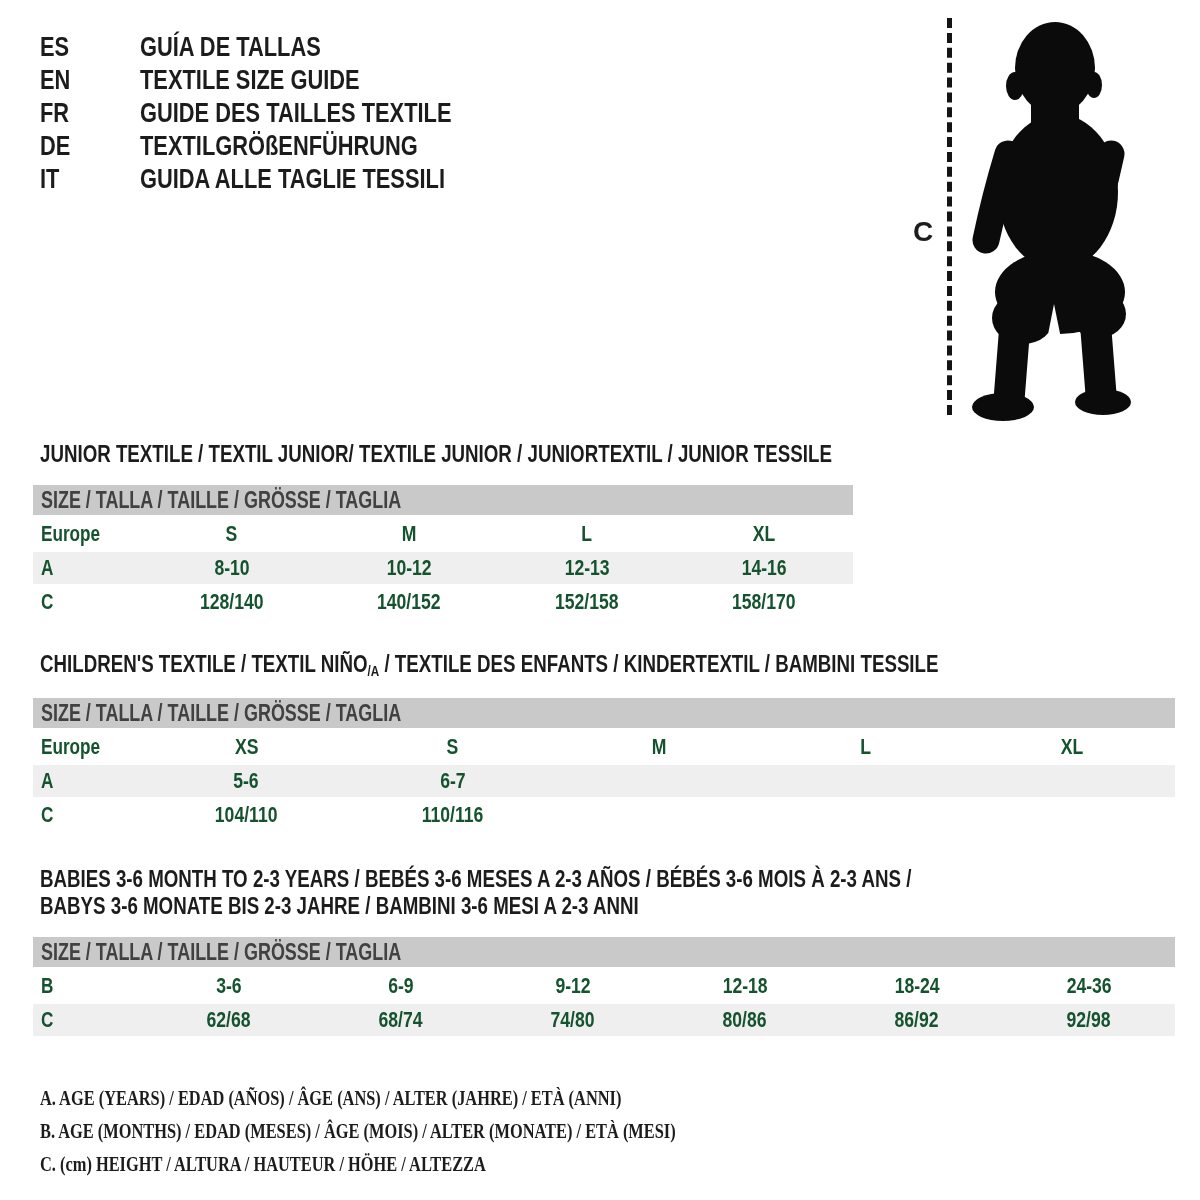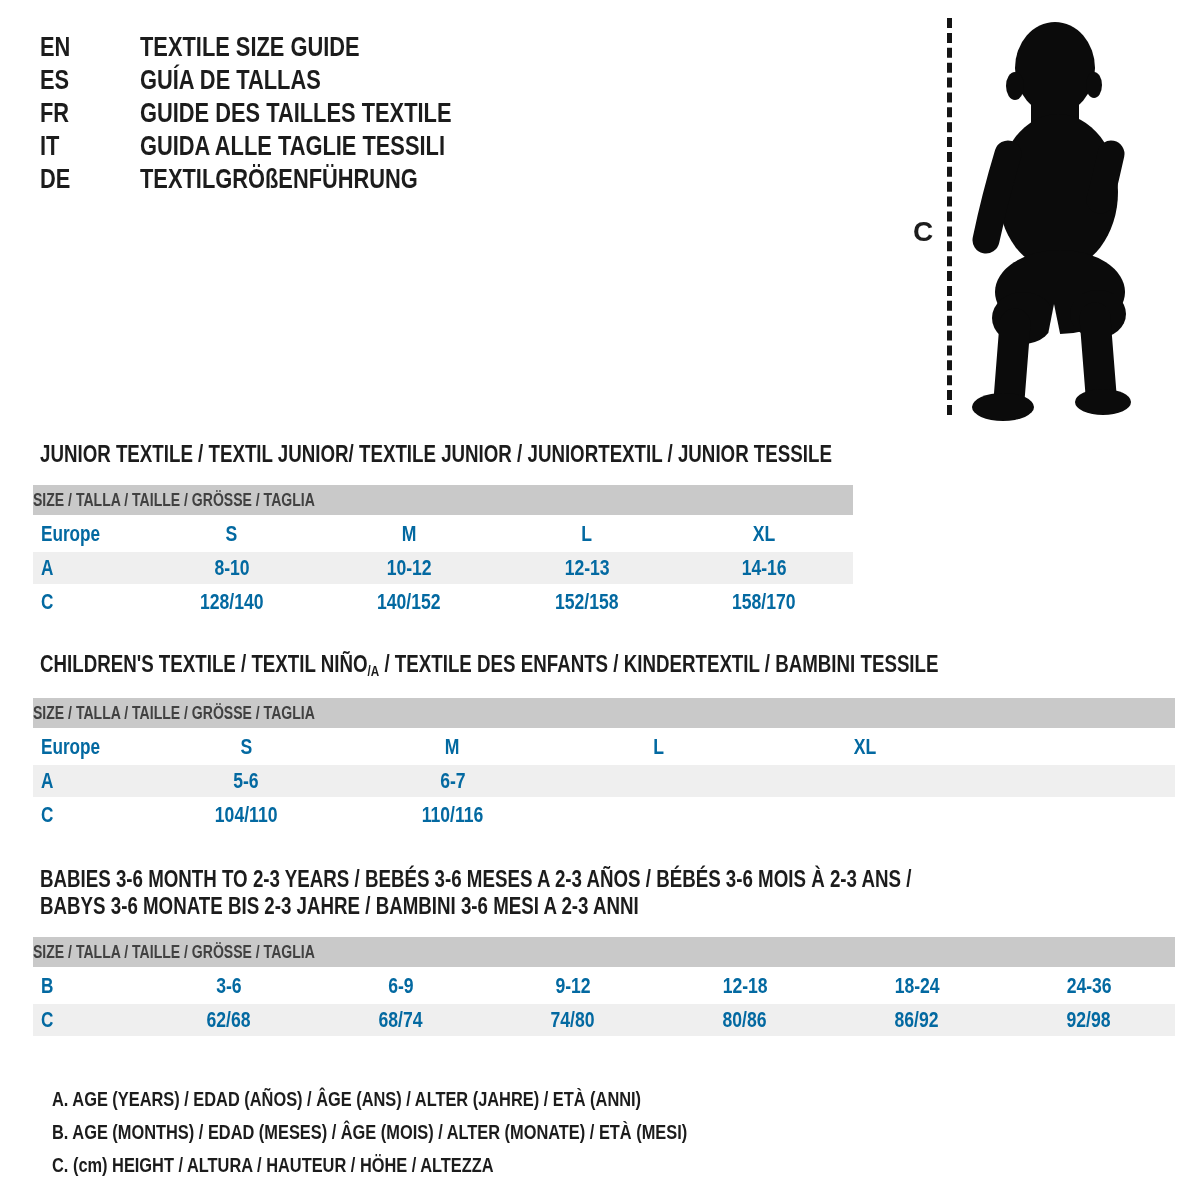--- a/index.html
+++ b/index.html
@@ -62,75 +62,75 @@
   #babies-title  { margin-top: 34px; }
 
   
   .size-table { margin-left: 33px; margin-top: 18px; }
   .size-table.narrow { width: 820px; }
   .size-table.wide   { width: 1142px; }
 
   .bar {
     height: 30px; line-height: 30px;
     background: #c9c9c9;
-    padding-left: 0;
-    font-size: 18px;
+    padding-left: 8px;
+    font-size: 23px;
     color: #414141;
     margin-bottom: 3px;
   }
   .trow {
     display: grid;
     height: 32px; line-height: 32px;
     margin-bottom: 2px;
     font-size: 22px;
-    color: #0369a1;
+    color: #14532d;
   }
   .rows .trow:nth-child(even) { background: #efefef; }
   .cols4 .trow { grid-template-columns: 110px repeat(4, 1fr); }
   .cols5 .trow { grid-template-columns: 110px repeat(5, 1fr); }
   .cols6 .trow { grid-template-columns: 110px repeat(6, 1fr); }
   .tcell { text-align: center; overflow: visible; }
   .tcell span { display: inline-block; transform: scaleX(0.8); white-space: nowrap; }
   .tcell.rowlabel { text-align: left; padding-left: 8px; }
   .tcell.rowlabel span { transform-origin: 0 50%; transform: scaleX(0.78); }
 
   
-  .footnotes { margin: 46px 0 0 52px; }
+  .footnotes { margin: 46px 0 0 40px; font-family: Liberation Serif, serif; }
   .footnote {
     font-size: 21px;
     line-height: 33px;
     white-space: nowrap;
     transform: scaleX(0.78);
     transform-origin: 0 50%;
   }
 </style>
 </head>
 <body>
 
 <div class="top">
   <div class="lang-list">
     <div class="lang-row">
+      <span class="ctext">ES</span>
+      <span class="ctext">GUÍA DE TALLAS</span>
+    </div>
+    <div class="lang-row">
       <span class="ctext">EN</span>
       <span class="ctext">TEXTILE SIZE GUIDE</span>
     </div>
     <div class="lang-row">
-      <span class="ctext">ES</span>
-      <span class="ctext">GUÍA DE TALLAS</span>
-    </div>
-    <div class="lang-row">
       <span class="ctext">FR</span>
       <span class="ctext">GUIDE DES TAILLES TEXTILE</span>
     </div>
     <div class="lang-row">
+      <span class="ctext">DE</span>
+      <span class="ctext">TEXTILGRÖßENFÜHRUNG</span>
+    </div>
+    <div class="lang-row">
       <span class="ctext">IT</span>
       <span class="ctext">GUIDA ALLE TAGLIE TESSILI</span>
-    </div>
-    <div class="lang-row">
-      <span class="ctext">DE</span>
-      <span class="ctext">TEXTILGRÖßENFÜHRUNG</span>
     </div>
   </div>
 
   <div class="measure-line"></div>
   <div class="measure-label">C</div>
 
   <svg class="toddler" width="178" height="410" viewBox="0 0 178 410" xmlns="http://www.w3.org/2000/svg">
     <g fill="#0b0b0b" stroke="none">
 
       <ellipse cx="92" cy="56" rx="40" ry="46"></ellipse>
@@ -194,20 +194,21 @@
 <div class="sec-title" id="children-title">
   <span>CHILDREN'S TEXTILE / TEXTIL NIÑO</span><span class="subscript">/A</span><span> / TEXTILE DES ENFANTS / KINDERTEXTIL / BAMBINI TESSILE</span>
 </div>
 <div class="size-table wide cols5">
   <div class="bar">
     <span class="ctext">SIZE / TALLA / TAILLE / GRÖSSE / TAGLIA</span>
   </div>
   <div class="rows">
       <div class="trow">
         <div class="tcell rowlabel"><span>Europe</span></div>
+        <div class="tcell"><span>XS</span></div>
         <div class="tcell"><span>S</span></div>
         <div class="tcell"><span>M</span></div>
         <div class="tcell"><span>L</span></div>
         <div class="tcell"><span>XL</span></div>
       </div>
       <div class="trow">
         <div class="tcell rowlabel"><span>A</span></div>
         <div class="tcell"><span>5-6</span></div>
         <div class="tcell"><span>6-7</span></div>
       </div>

